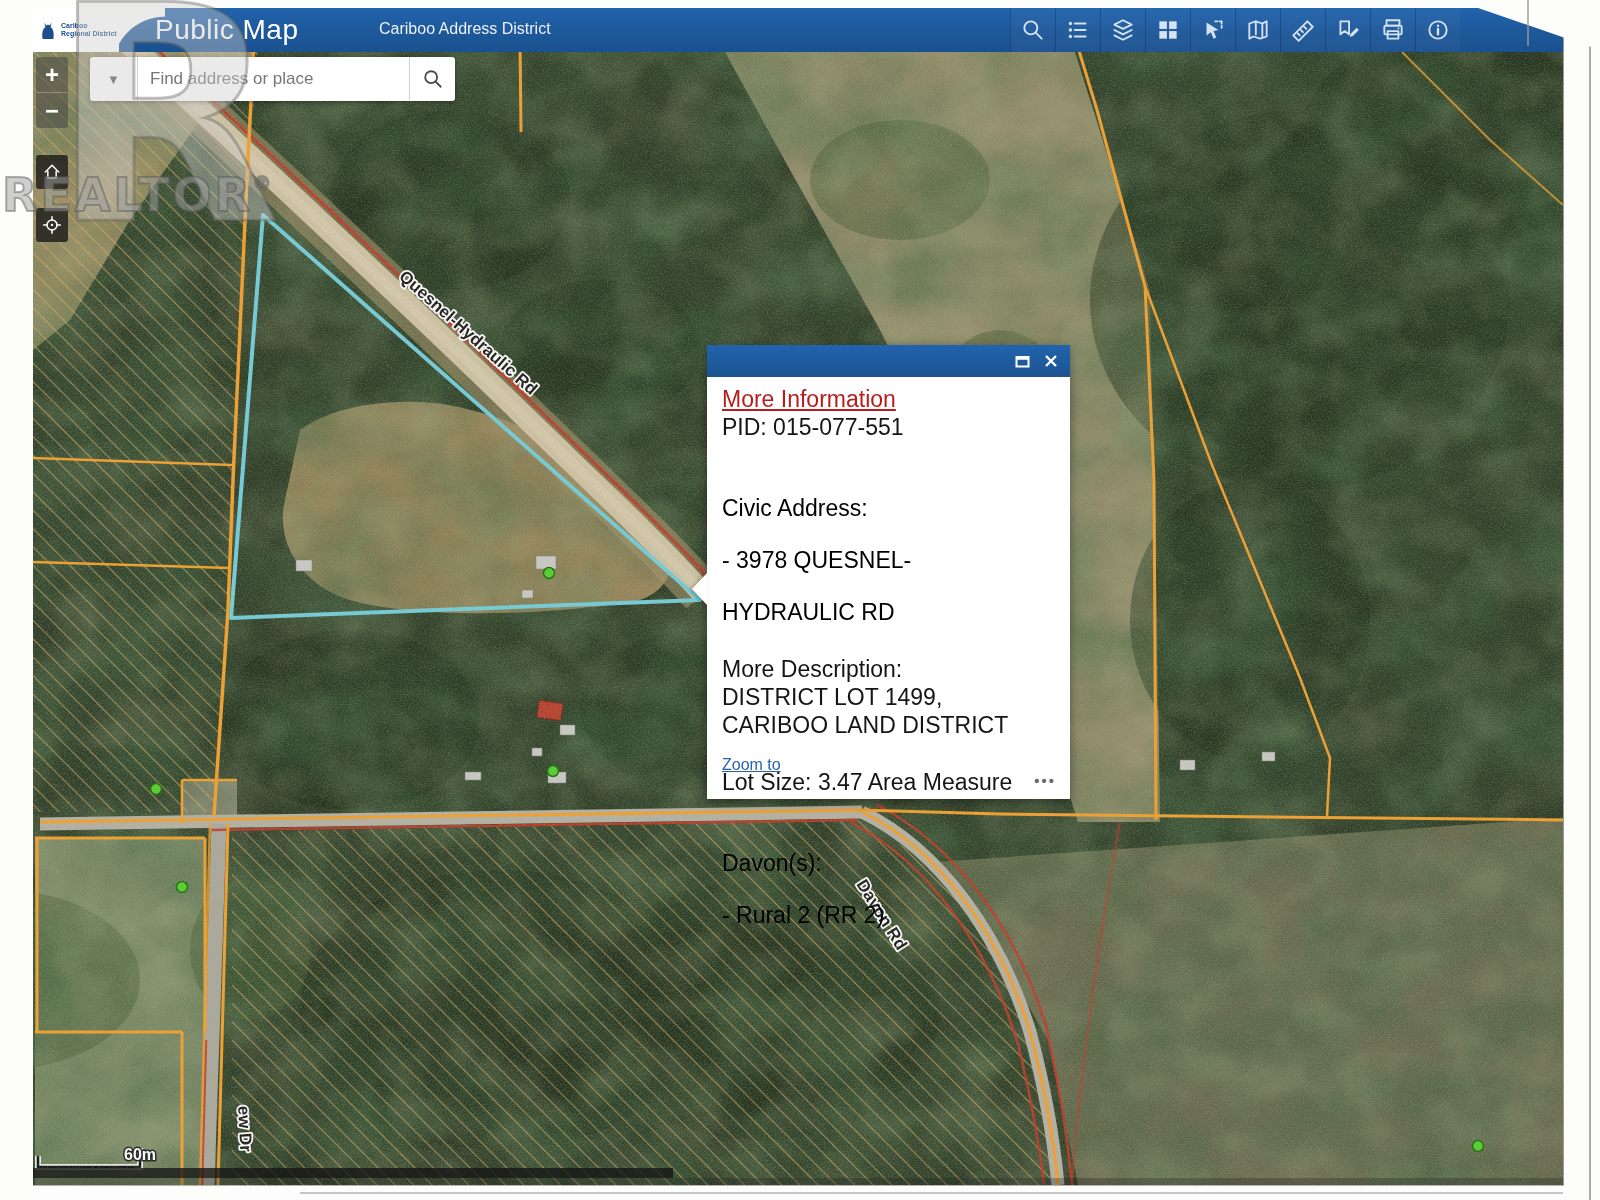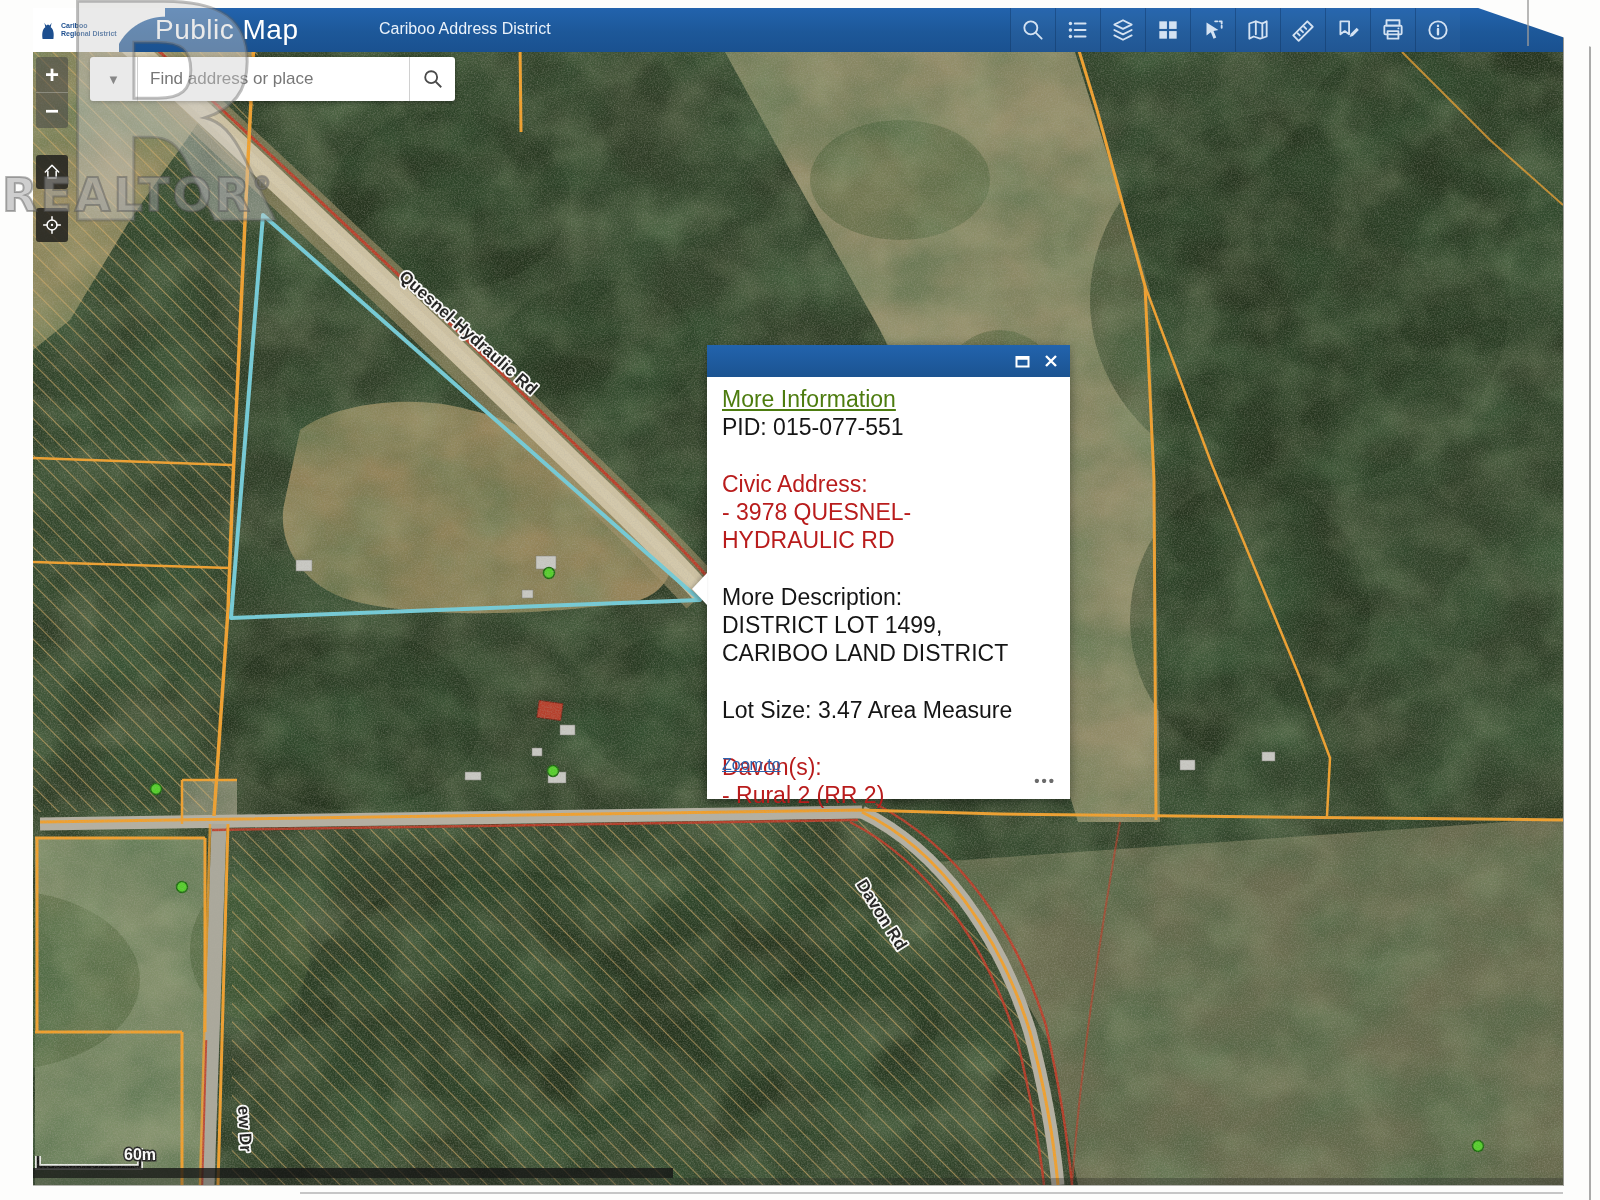--- a/index.html
+++ b/index.html
@@ -49,22 +49,22 @@
          border-radius:3px;display:flex;align-items:center;justify-content:center;cursor:pointer;}
   .sqbtn svg{stroke:#fff;fill:none;stroke-width:1.8;stroke-linecap:round;stroke-linejoin:round;}
   
   .popup{position:absolute;left:707px;top:345px;width:363px;z-index:40;background:#fff;
          box-shadow:0 3px 10px rgba(0,0,0,.4);}
   .popup-head{height:32px;background:linear-gradient(180deg,#2263ad,#1b5391);display:flex;
               align-items:center;justify-content:flex-end;gap:14px;padding-right:12px;}
   .popup-head svg{stroke:#fff;fill:none;stroke-width:2;cursor:pointer;}
   .popup-body{position:relative;padding:8px 16px 6px 15px;height:408px;font-size:23px;
               line-height:28px;color:#151515;}
-  .pb-link{color:#4d7c0f;text-decoration:underline;cursor:pointer;display:inline-block;}
-  .pb-blue{color:#b91c1c;}
+  .pb-link{color:#b91c1c;text-decoration:underline;cursor:pointer;display:inline-block;}
+  .pb-blue{color:#000000;margin-top:24px;}
   .pb-gap{height:29px;}
   .zoomto{position:absolute;left:15px;bottom:20px;font-size:16px;color:#2a62ad;
           text-decoration:underline;cursor:pointer;}
   .pmenu{position:absolute;right:14px;bottom:4px;font-size:15px;color:#6b6b6b;letter-spacing:2px;
          cursor:pointer;font-weight:bold;}
   .popup-tail{position:absolute;left:-15px;top:228px;width:0;height:0;
               border-top:16px solid transparent;border-bottom:16px solid transparent;
               border-right:15px solid #ffffff;filter:drop-shadow(-2px 1px 2px rgba(0,0,0,.25));}
   
   .wm{position:absolute;left:0;top:0;z-index:60;pointer-events:none;}

